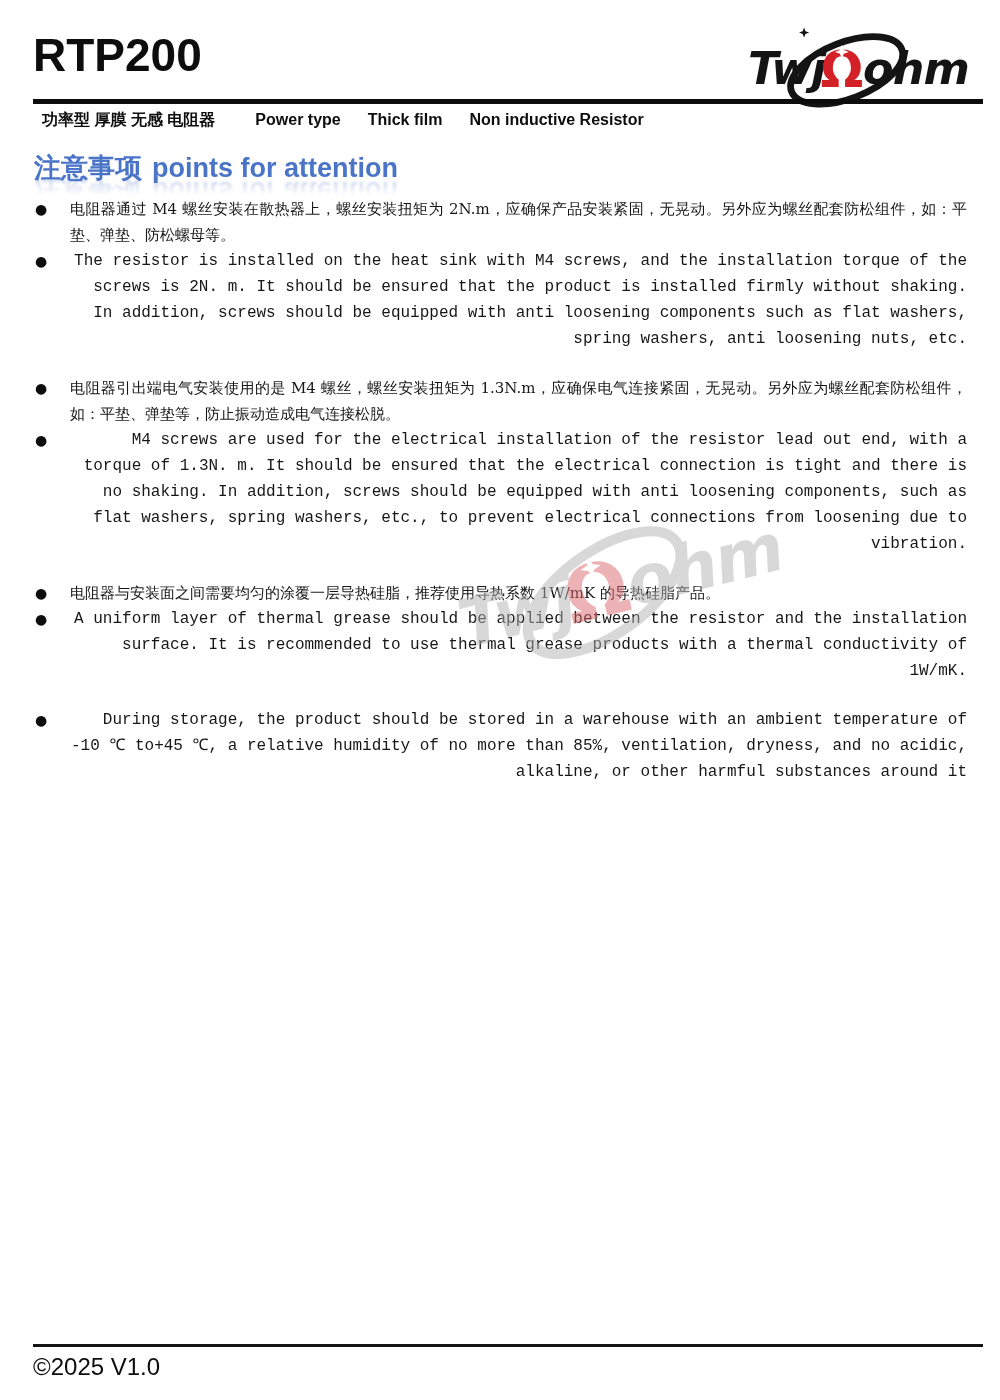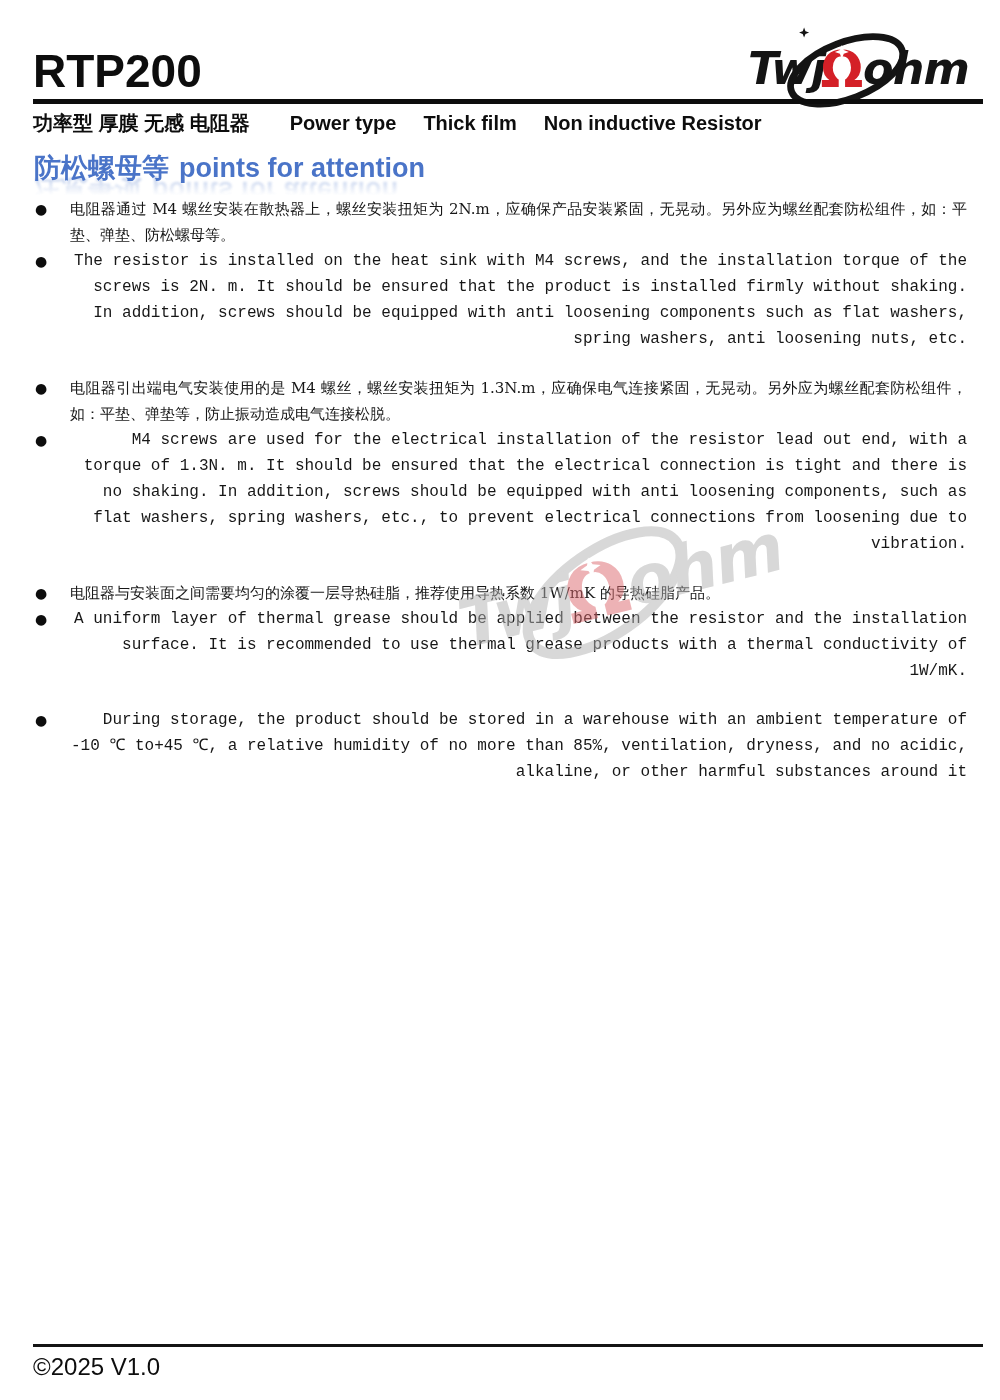--- a/index.html
+++ b/index.html
@@ -8,21 +8,21 @@
     width: 1000px; height: 1400px;
     background: #ffffff;
     position: relative;
     overflow: hidden;
     font-family: "Liberation Sans", sans-serif;
     color: #141414;
   }
 
   
   .product-title {
-    position: absolute; left: 33px; top: 48px;
+    position: absolute; left: 33px; top: 32px;
     font-size: 46px; font-weight: 800; line-height: 1;
     letter-spacing: 0px; color: #0d0d0d;
     font-family: "Liberation Sans", sans-serif;
   }
   .brand-logo { position: absolute; left: 746px; top: 20px; width: 242px; height: 97px; }
   .brand-logo svg, .brand-watermark svg { display: block; width: 100%; height: auto; }
 
   .logo-ink   { fill: #141414; }
   .logo-omega { fill: #d42027; }
   .logo-orbit { fill: none; stroke: #141414; stroke-width: 7; }
@@ -36,22 +36,22 @@
     font-family: "DejaVu Sans", "Liberation Sans", sans-serif;
     font-weight: bold; font-style: normal;
   }
 
   .rule-top {
     position: absolute; left: 33px; top: 99px;
     width: 950px; height: 5px; background: #0d0d0d;
   }
 
   .product-subtitle {
-    position: absolute; left: 33px; top: 110px;
-    font-size: 20px; font-weight: 700; color: #0d0d0d;
+    position: absolute; left: 42px; top: 110px;
+    font-size: 16px; font-weight: 700; color: #0d0d0d;
     white-space: nowrap;
   }
   .product-subtitle .zh { margin-right: 40px; }
   .product-subtitle .en-part { margin-right: 27px; }
   .product-subtitle .en-part:last-child { margin-right: 0; }
 
   
   .section-heading { position: absolute; left: 34px; top: 152px; }
   .heading-line {
     font-size: 27px; font-weight: 700; color: #4a74c8;
@@ -131,21 +131,21 @@
 </div>
 
 <div class="rule-top"></div>
 
 <div class="product-subtitle">
   <span class="zh">功率型 厚膜 无感 电阻器</span><span class="en-part">Power type</span><span class="en-part">Thick film</span><span class="en-part">Non inductive Resistor</span>
 </div>
 
 <div class="section-heading">
   <div class="heading-line">
-    <span>防松螺母等</span><span class="heading-en">points for attention</span>
+    <span>注意事项</span><span class="heading-en">points for attention</span>
   </div>
   <div class="heading-line heading-reflection" aria-hidden="true">
     <span>注意事项</span><span class="heading-en">points for attention</span>
   </div>
 </div>
 
 <ul class="points-list">
   <li class="zh">电阻器通过 M4 螺丝安装在散热器上，螺丝安装扭矩为 2N.m，应确保产品安装紧固，无晃动。另外应为螺丝配套防松组件，如：平垫、弹垫、防松螺母等。</li>
   <li class="en sec-end">The resistor is installed on the heat sink with M4 screws, and the installation torque of the screws is 2N. m. It should be ensured that the product is installed firmly without shaking. In addition, screws should be equipped with anti loosening components such as flat washers, spring washers, anti loosening nuts, etc.</li>
   <li class="zh">电阻器引出端电气安装使用的是 M4 螺丝，螺丝安装扭矩为 1.3N.m，应确保电气连接紧固，无晃动。另外应为螺丝配套防松组件，如：平垫、弹垫等，防止振动造成电气连接松脱。</li>

